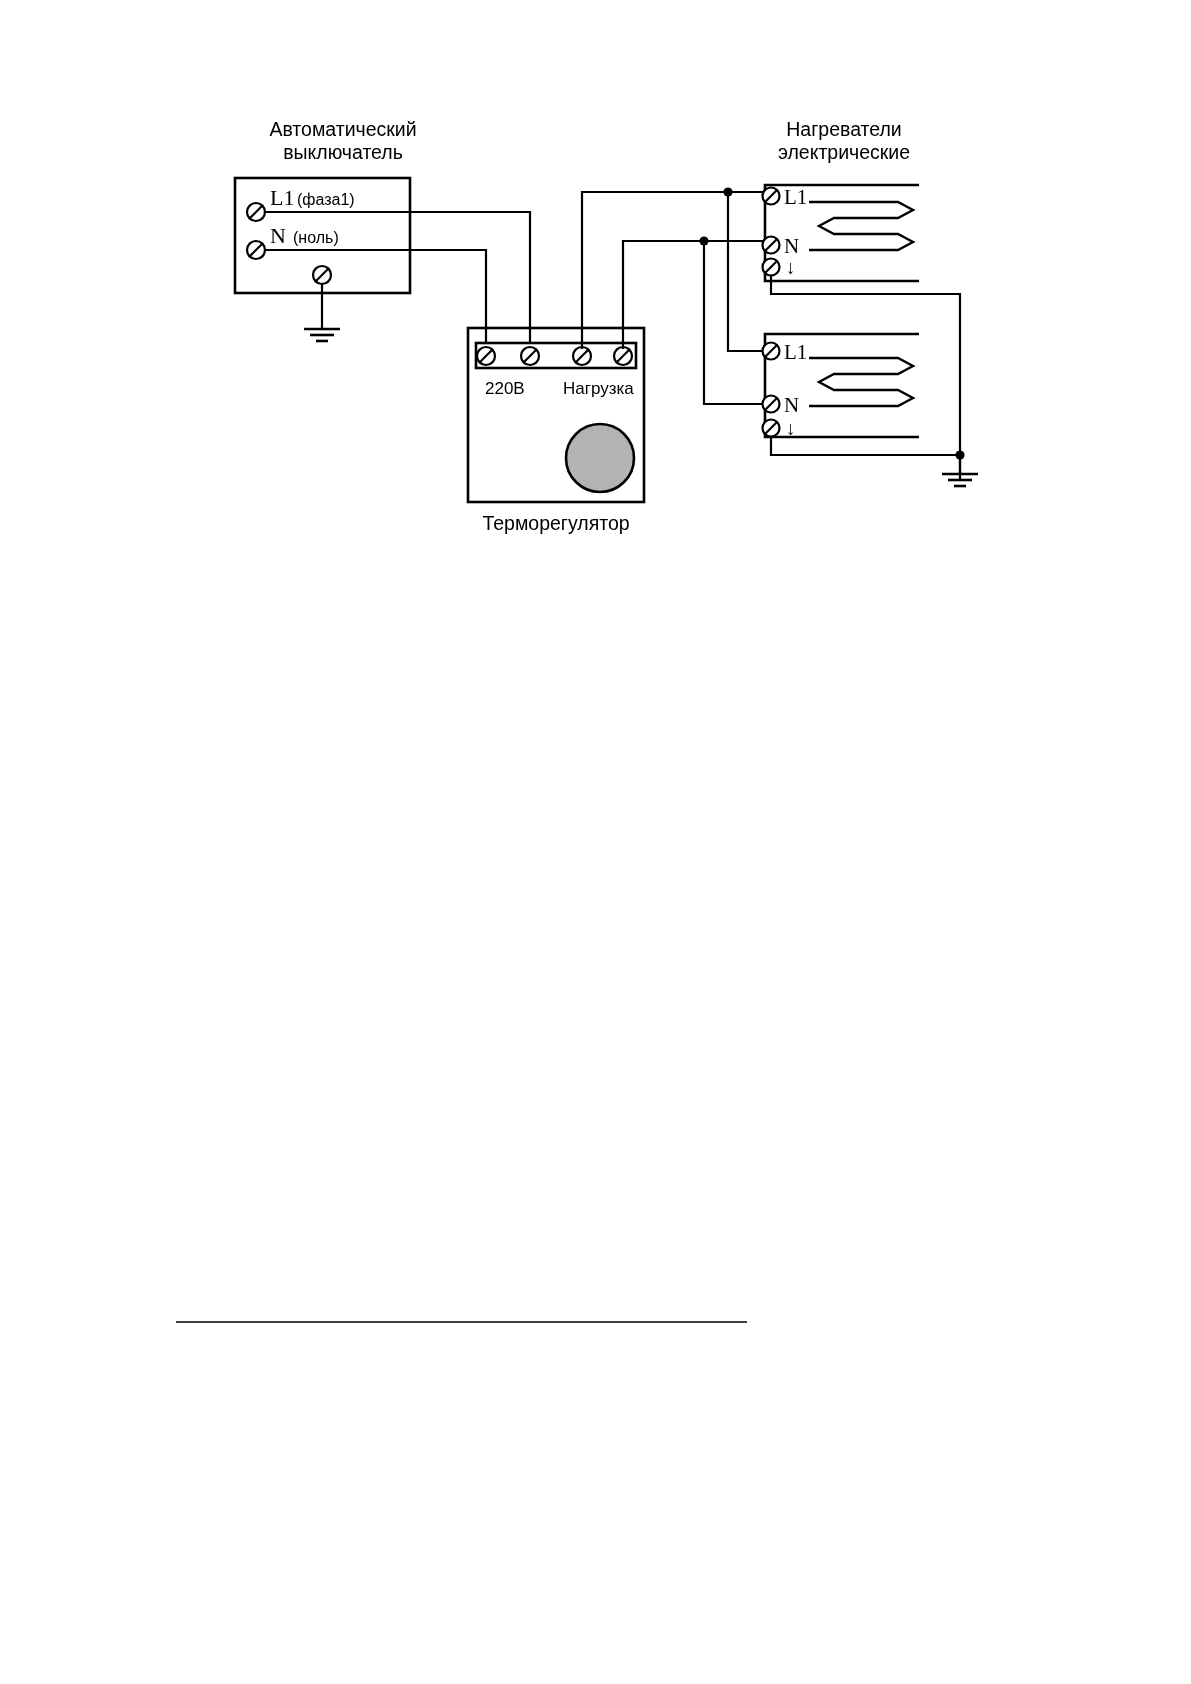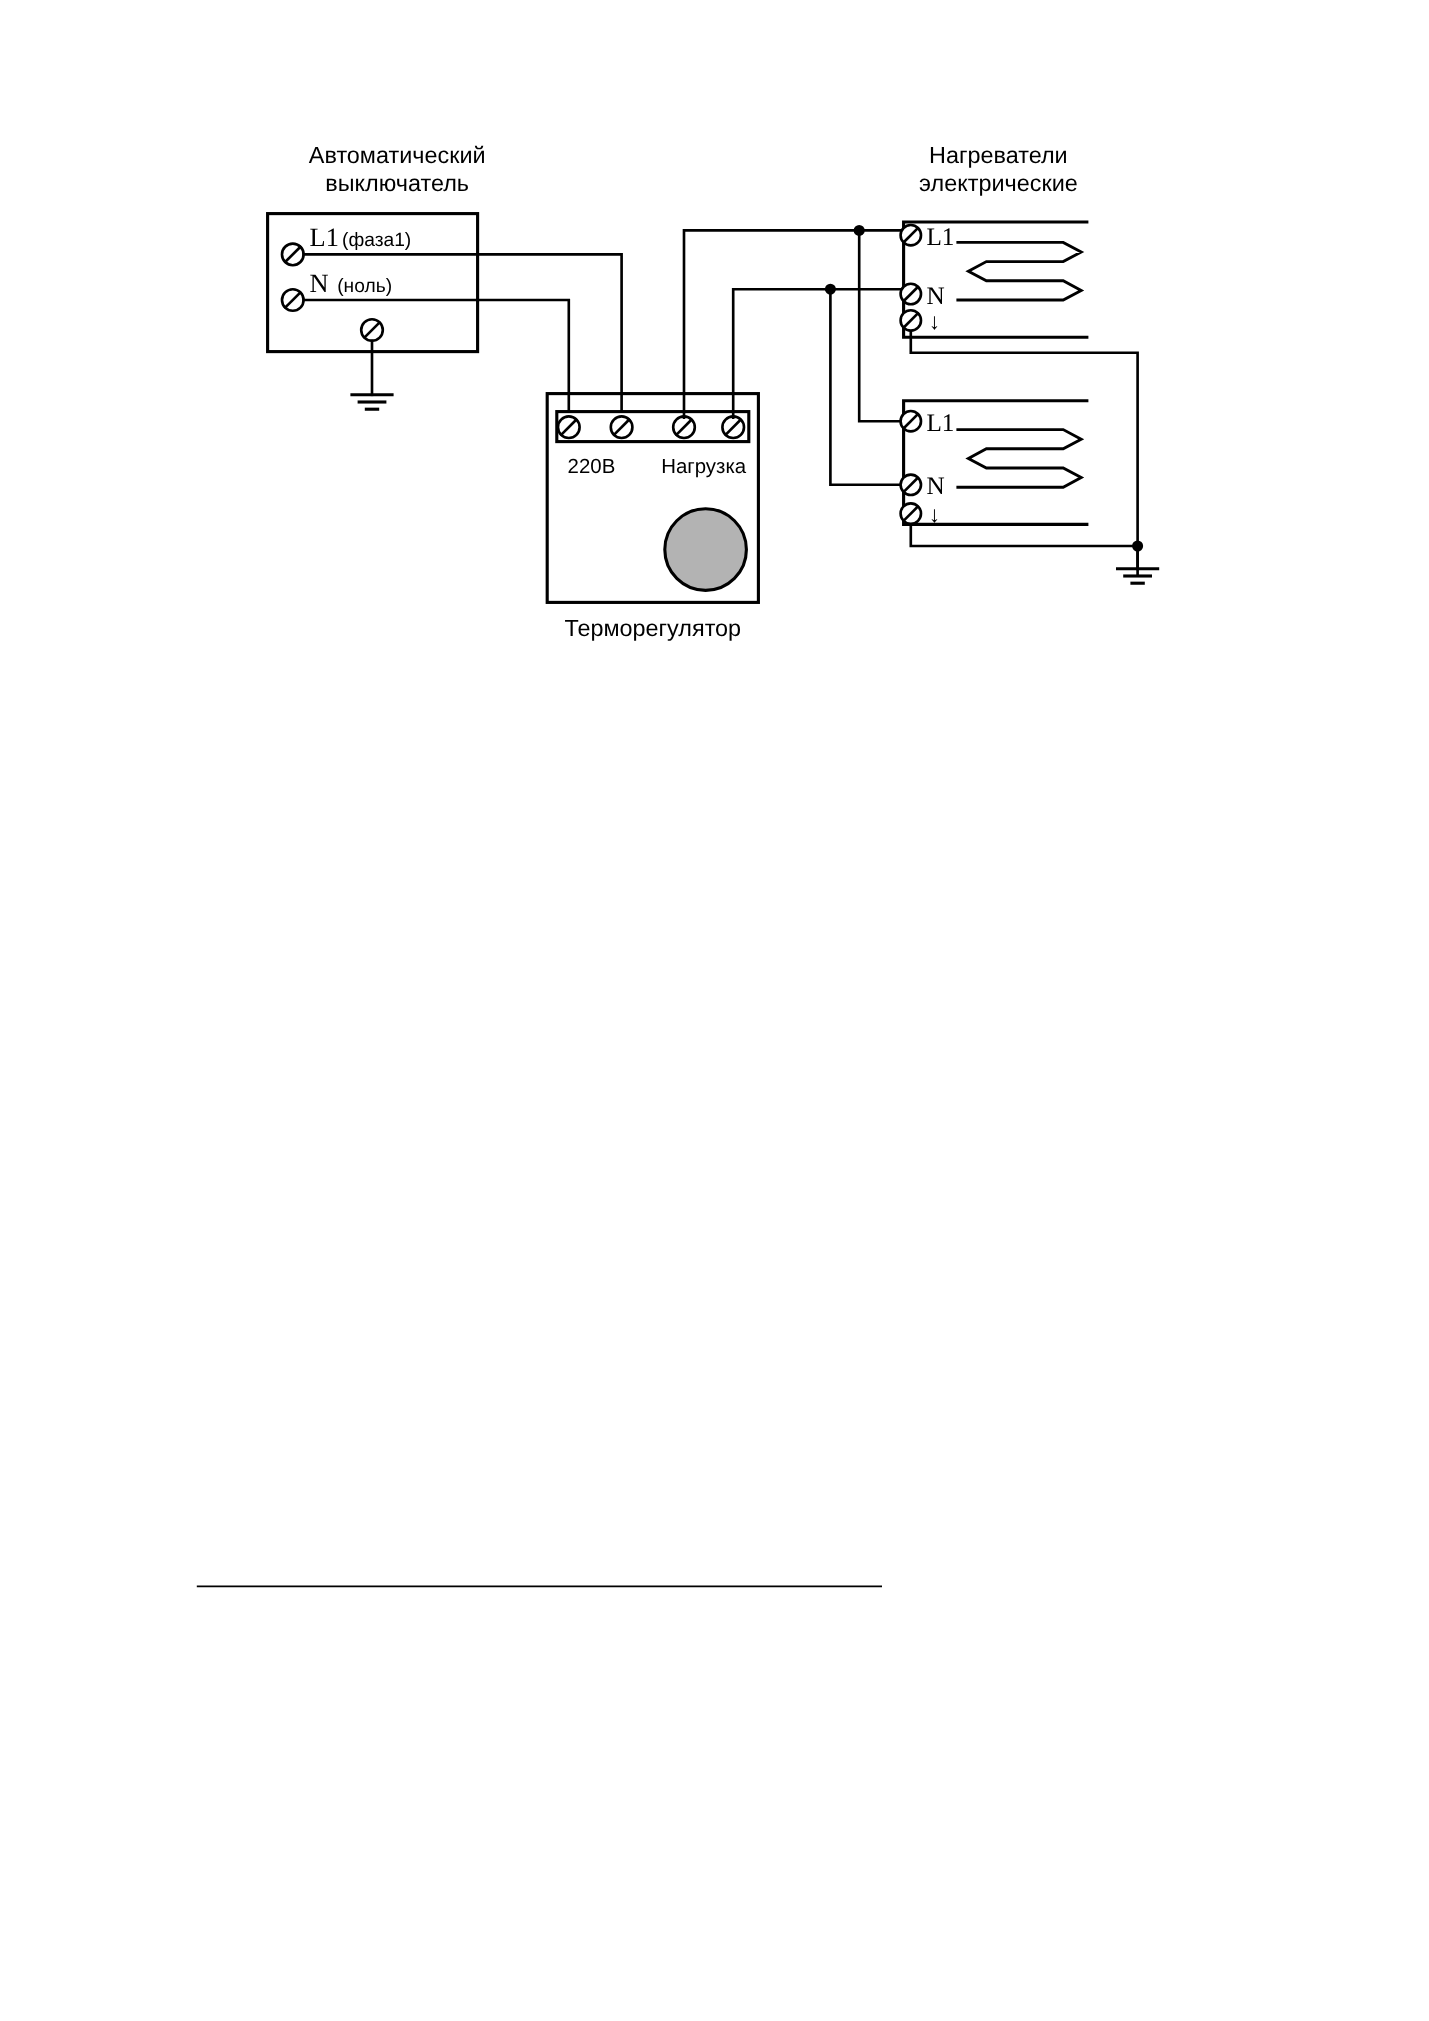--- a/index.html
+++ b/index.html
@@ -9,21 +9,21 @@
   }
   body {
     width: 1191px;
     height: 1684px;
     position: relative;
     font-family: "Liberation Sans", sans-serif;
     overflow: hidden;
   }
   #diagram-root {
     position: absolute;
-    left: 4px;
+    left: 16px;
     top: 0;
     width: 968px;
     height: 1684px;
   }
   svg {
     display: block;
   }
   .wire {
     stroke: #000000;
     stroke-width: 2.2;

